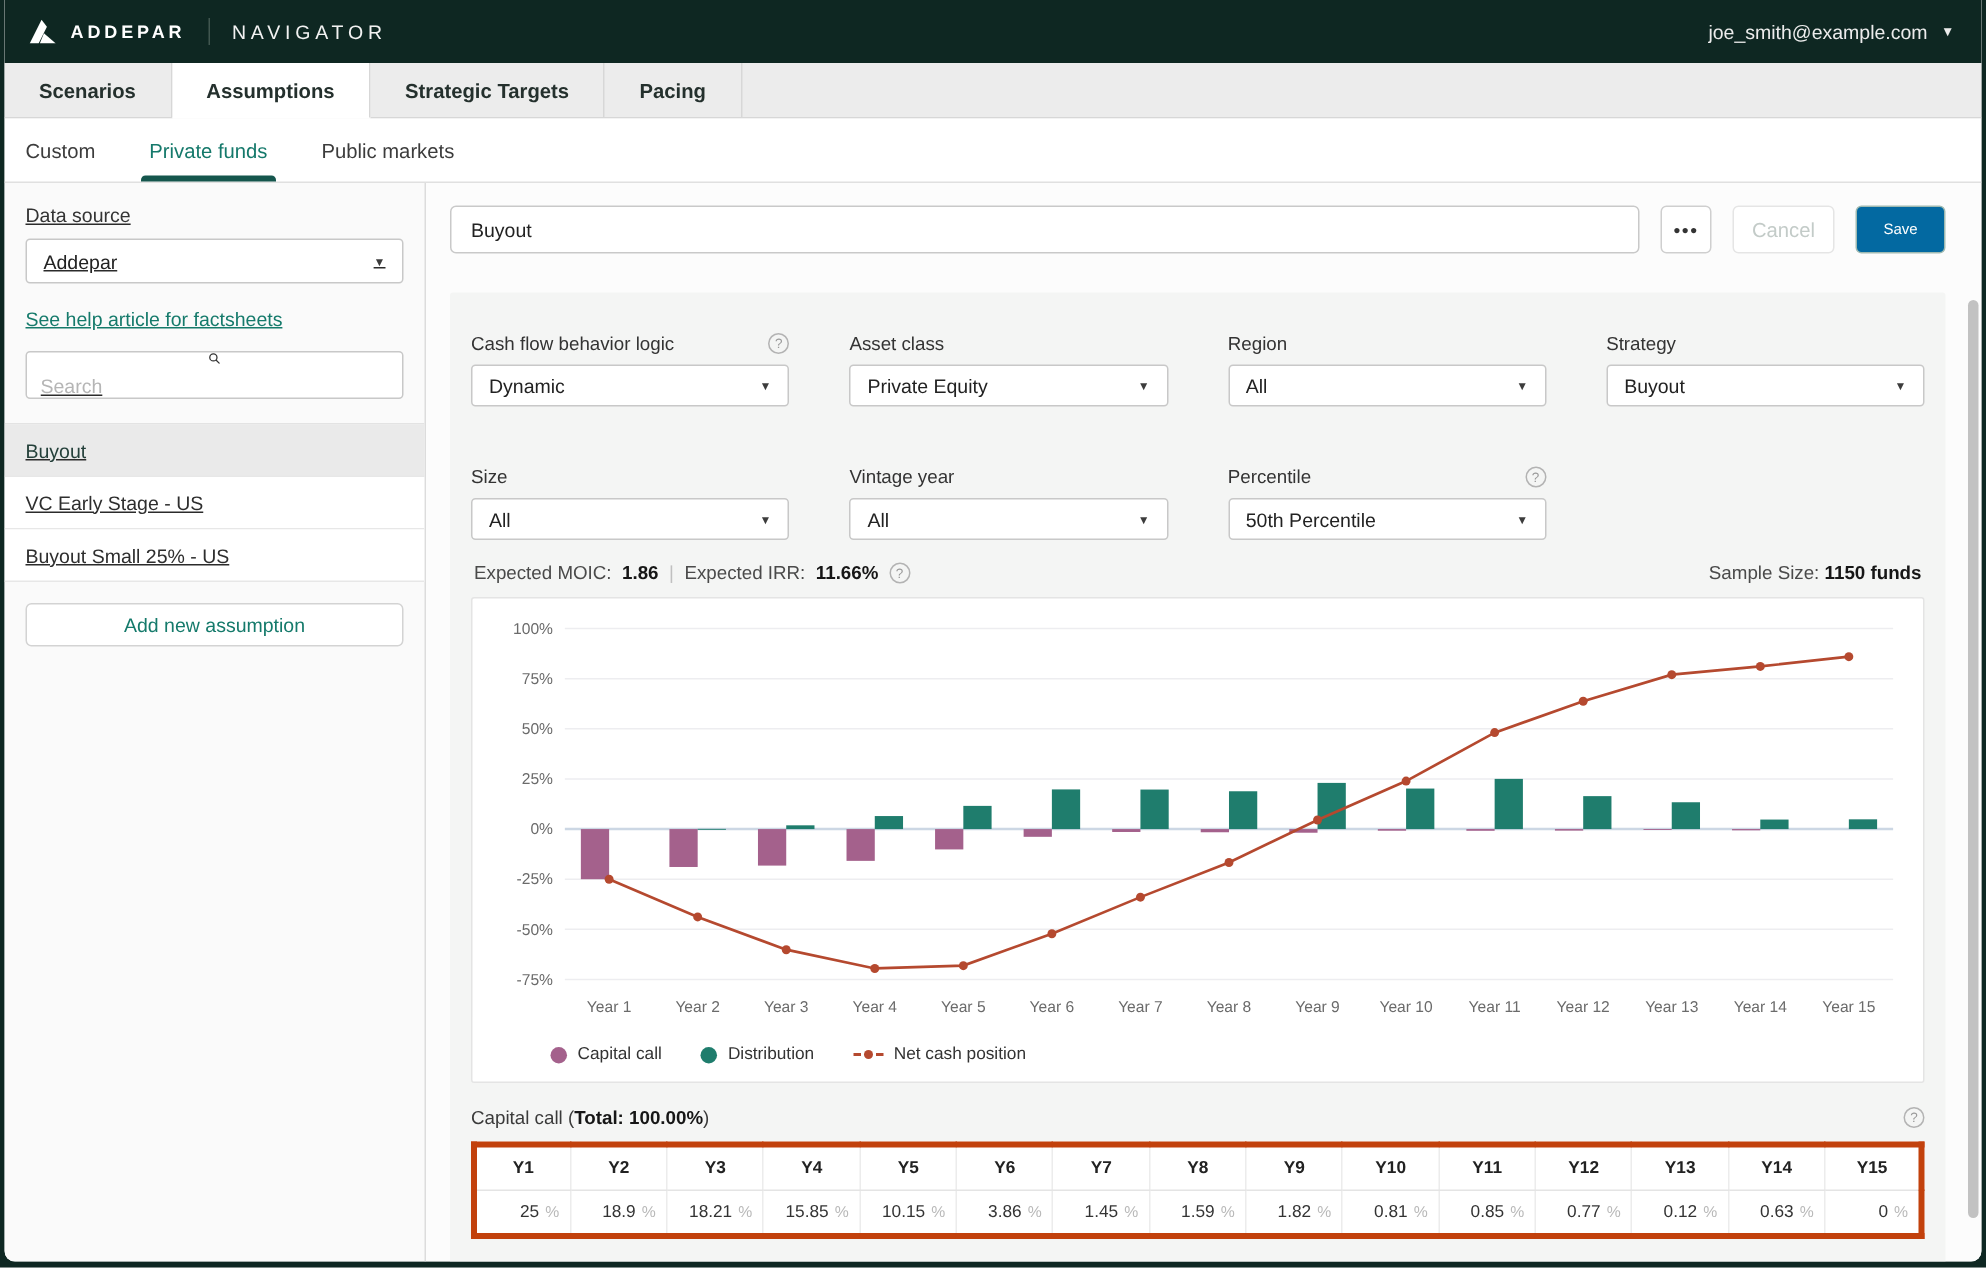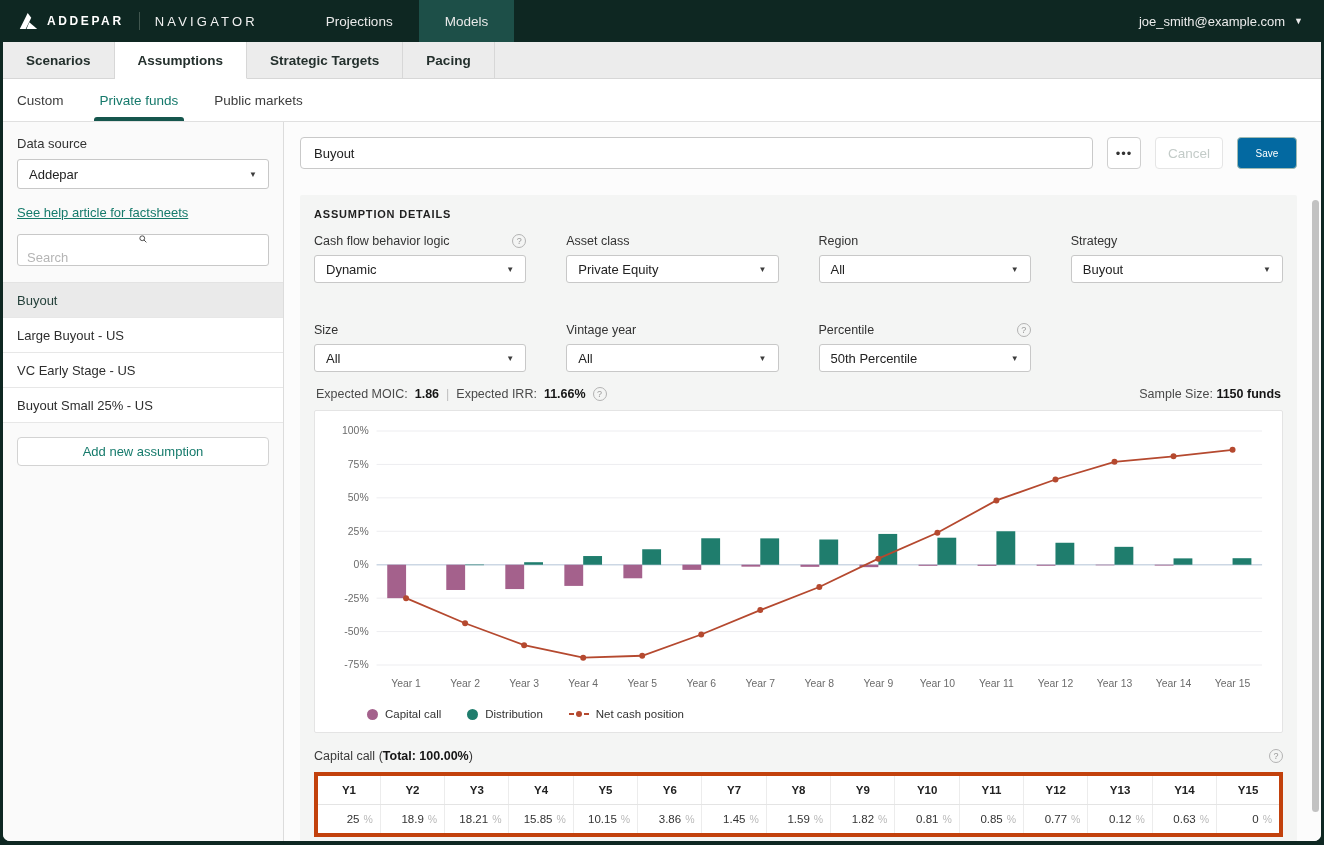--- a/index.html
+++ b/index.html
@@ -26,21 +26,21 @@
 
   
   .subtabs { height:43px; background:#fff; border-bottom:1px solid #e0e0e0; display:flex; align-items:stretch; padding:0 14px; gap:36px; flex:none; }
   .subtab { display:flex; align-items:center; font-size:13.5px; color:#3c3c3c; position:relative; cursor:pointer; }
   .subtab.active { color:#15796b; }
   .subtab.active::after { content:""; position:absolute; left:-6px; right:-6px; bottom:0; height:4px; background:#15564d; border-radius:3px 3px 0 0; }
 
   
   .content { flex:1; display:flex; min-height:0; }
 
-  .sidebar { width:281px; flex:none; background:#fafafa; border-right:1px solid #dcdcdc; padding:14px 0 0 0; overflow:hidden; }
+  .sidebar { width:281px; flex:none; background:#fafafa; border-right:1px solid #dcdcdc; padding:14px 0 0 0; overflow:hidden;text-decoration:underline; }
   .side-pad { padding:0 14px; }
   .field-label { font-size:13px; color:#333; margin-bottom:8px; }
   .selectbox { height:30px; background:#fff; border:1px solid #c8c8c8; border-radius:3px; display:flex; align-items:center; justify-content:space-between; padding:0 11px; font-size:13px; color:#222; cursor:pointer; }
   .caret-down-dark { font-size:8px; color:#3c3c3c; }
   .help-link { display:inline-block; margin:16px 0 14px; font-size:13px; color:#157a6b; text-decoration:underline; cursor:pointer; }
   .searchbox { height:32px; background:#fff; border:1px solid #c8c8c8; border-radius:3px; display:flex; align-items:center; padding:0 9px; gap:7px;flex-direction:column; }
   .searchbox input { border:none; outline:none; font-size:13px; color:#333; width:100%; font-family:"Liberation Sans",sans-serif; background:transparent; }
   .searchbox input::placeholder { color:#b5b5b5; }
   .fund-list { margin-top:16px; border-top:1px solid #e3e3e3; }
   .fund-item { height:35px; display:flex; align-items:center; padding:0 14px; font-size:13px; color:#2e2e2e; background:#fff; border-bottom:1px solid #e7e7e7; cursor:pointer; }
@@ -98,24 +98,20 @@
   <div class="topbar">
     <div class="brand">
       <svg width="19" height="16" viewBox="0 0 24 20">
         <polygon points="1,20 11,0 15.5,6 8.5,20" fill="#ffffff"></polygon>
         <polygon points="13,11.5 23,20 9.5,20" fill="#ffffff"></polygon>
       </svg>
       <span class="brand-name">ADDEPAR</span>
     </div>
     <div class="top-divider"></div>
     <span class="product-name">NAVIGATOR</span>
-    <div class="topnav" id="topnav">
-        <div class="topnav-item">Projections</div>
-        <div class="topnav-item active">Models</div>
-      </div>
     <div class="user-menu">
       <span>joe_smith@example.com</span>
       <span class="caret-down-light">▼</span>
     </div>
   </div>
 
   <div class="tabbar" id="tabbar">
       <div class="tab">Scenarios</div>
       <div class="tab active">Assumptions</div>
       <div class="tab">Strategic Targets</div>
@@ -141,38 +137,36 @@
         <div class="searchbox">
           <svg width="14" height="14" viewBox="0 0 16 16">
             <circle cx="6.5" cy="6.5" r="4.8" fill="none" stroke="#333" stroke-width="1.7"></circle>
             <line x1="10.3" y1="10.3" x2="14.2" y2="14.2" stroke="#333" stroke-width="1.7" stroke-linecap="round"></line>
           </svg>
           <input type="text" placeholder="Search" style="">
         </div>
       </div>
       <div class="fund-list" id="fund-list">
           <div class="fund-item selected">Buyout</div>
-          <div class="fund-item">Large Buyout - US</div>
           <div class="fund-item">VC Early Stage - US</div>
           <div class="fund-item">Buyout Small 25% - US</div>
         </div>
       <button class="add-btn">Add new assumption</button>
     </div>
 
     <div class="main">
 
       <div class="name-row">
         <input class="name-input" type="text" value="Buyout" style="">
         <button class="more-btn">•••</button>
         <button class="cancel-btn">Cancel</button>
         <button class="save-btn">Save</button>
       </div>
 
       <div class="panel">
-        <div class="panel-heading">ASSUMPTION DETAILS</div>
 
         <div class="fields-grid" id="fields-grid">
             <div class="ffield">
               <div class="flabel-row">
                 <span class="flabel">Cash flow behavior logic</span>
                 <span class="info-icon">?</span>
               </div>
               <div class="fselect">
                 <span>Dynamic</span>
                 <span class="caret-down-dark">▼</span>

